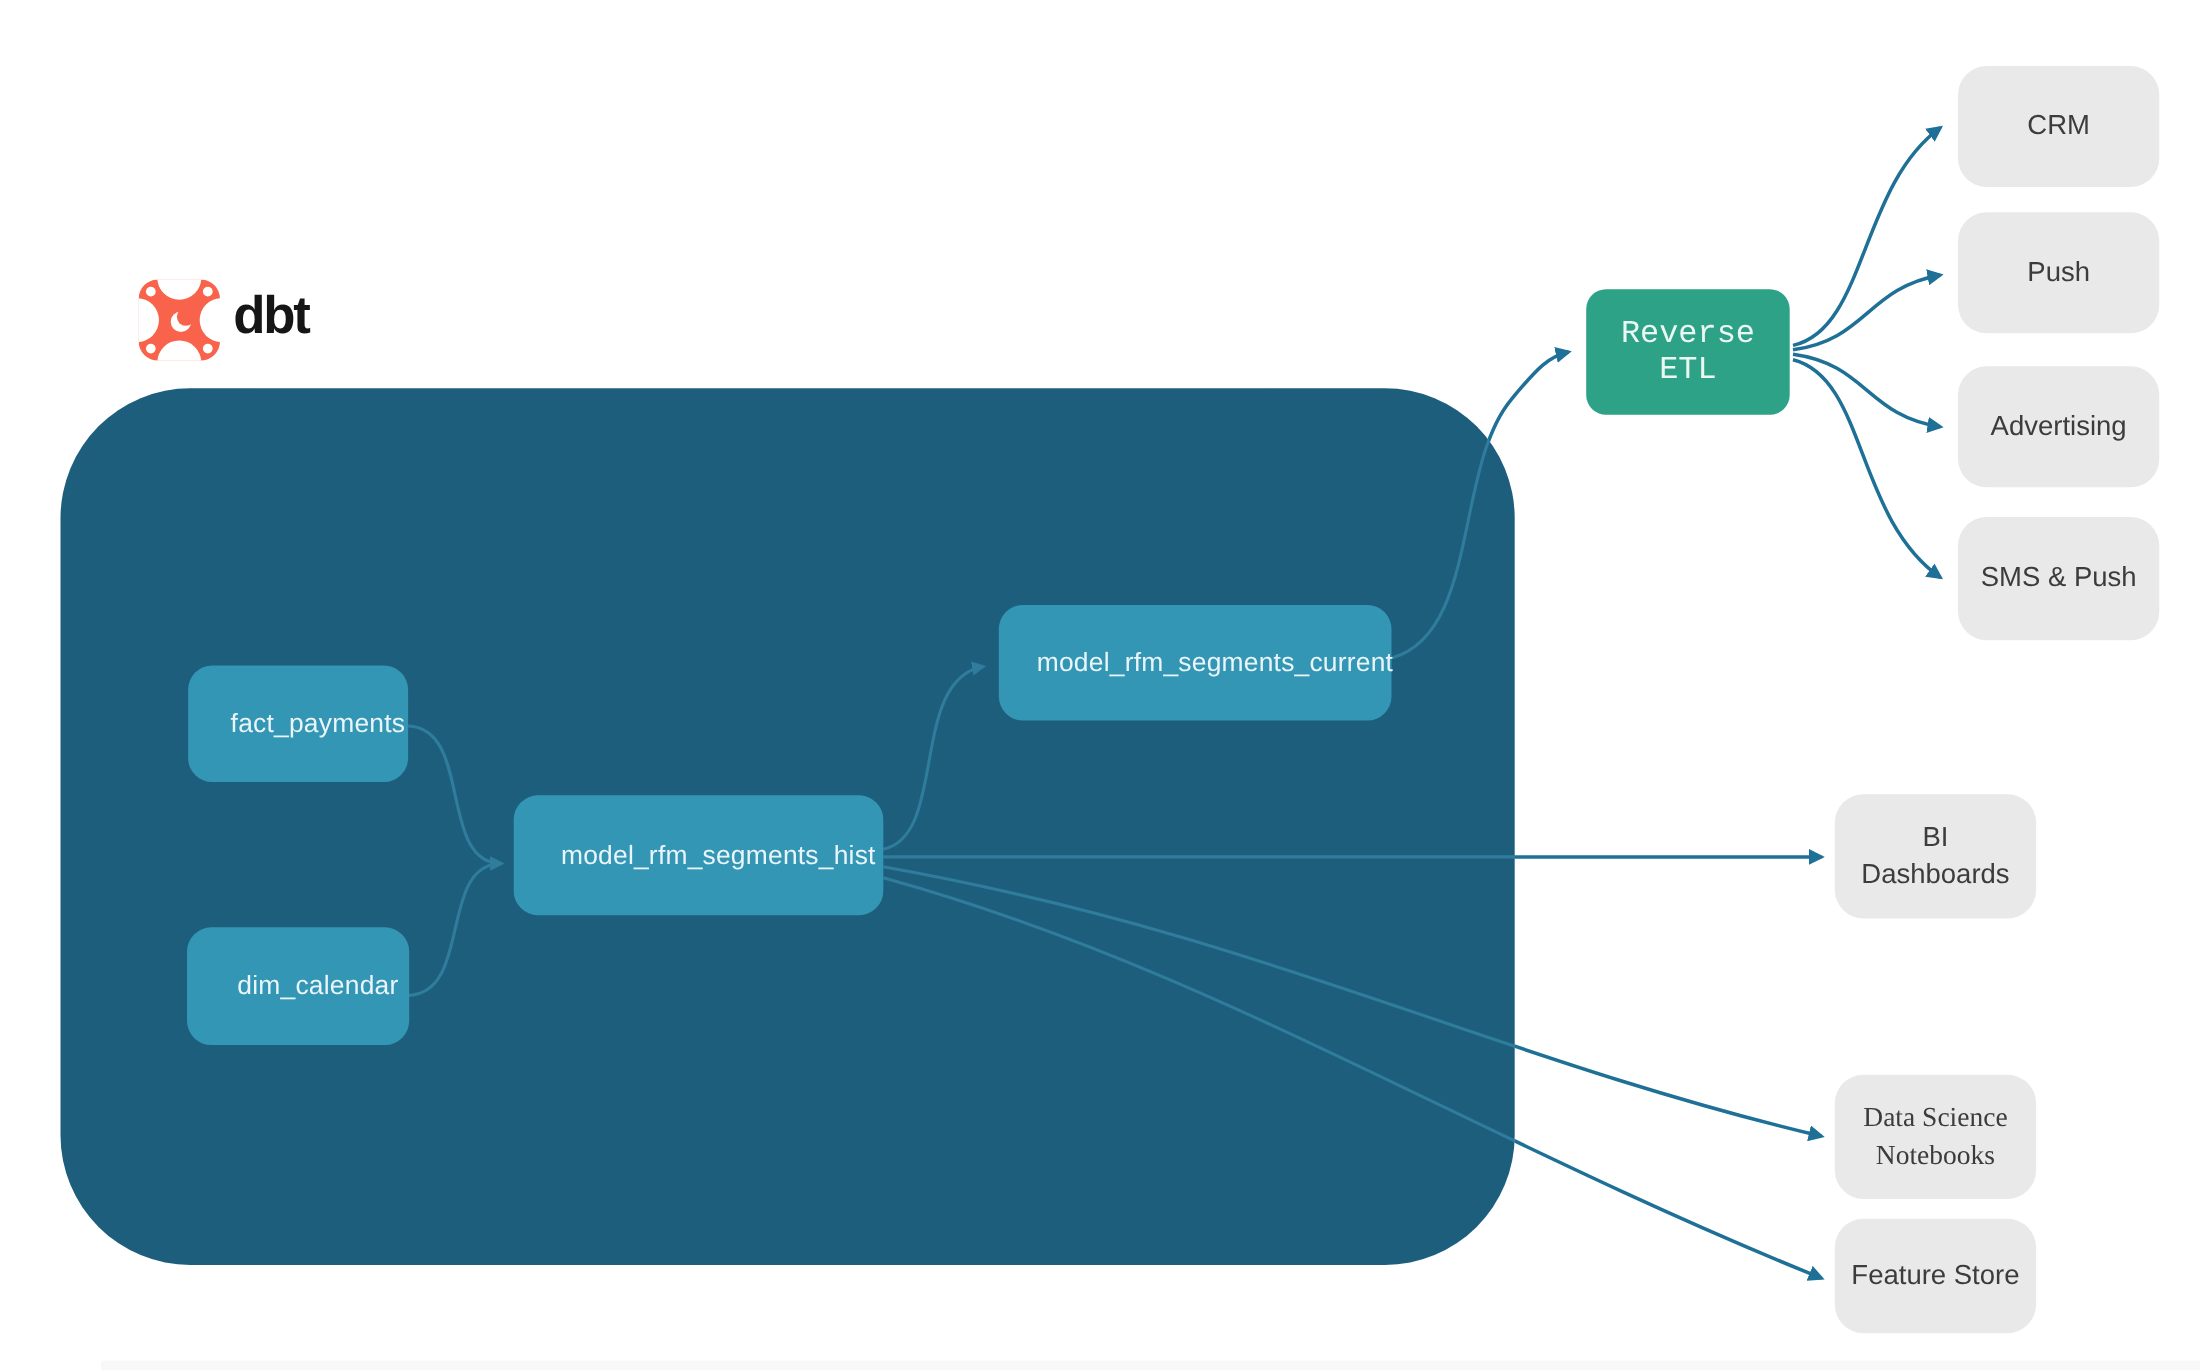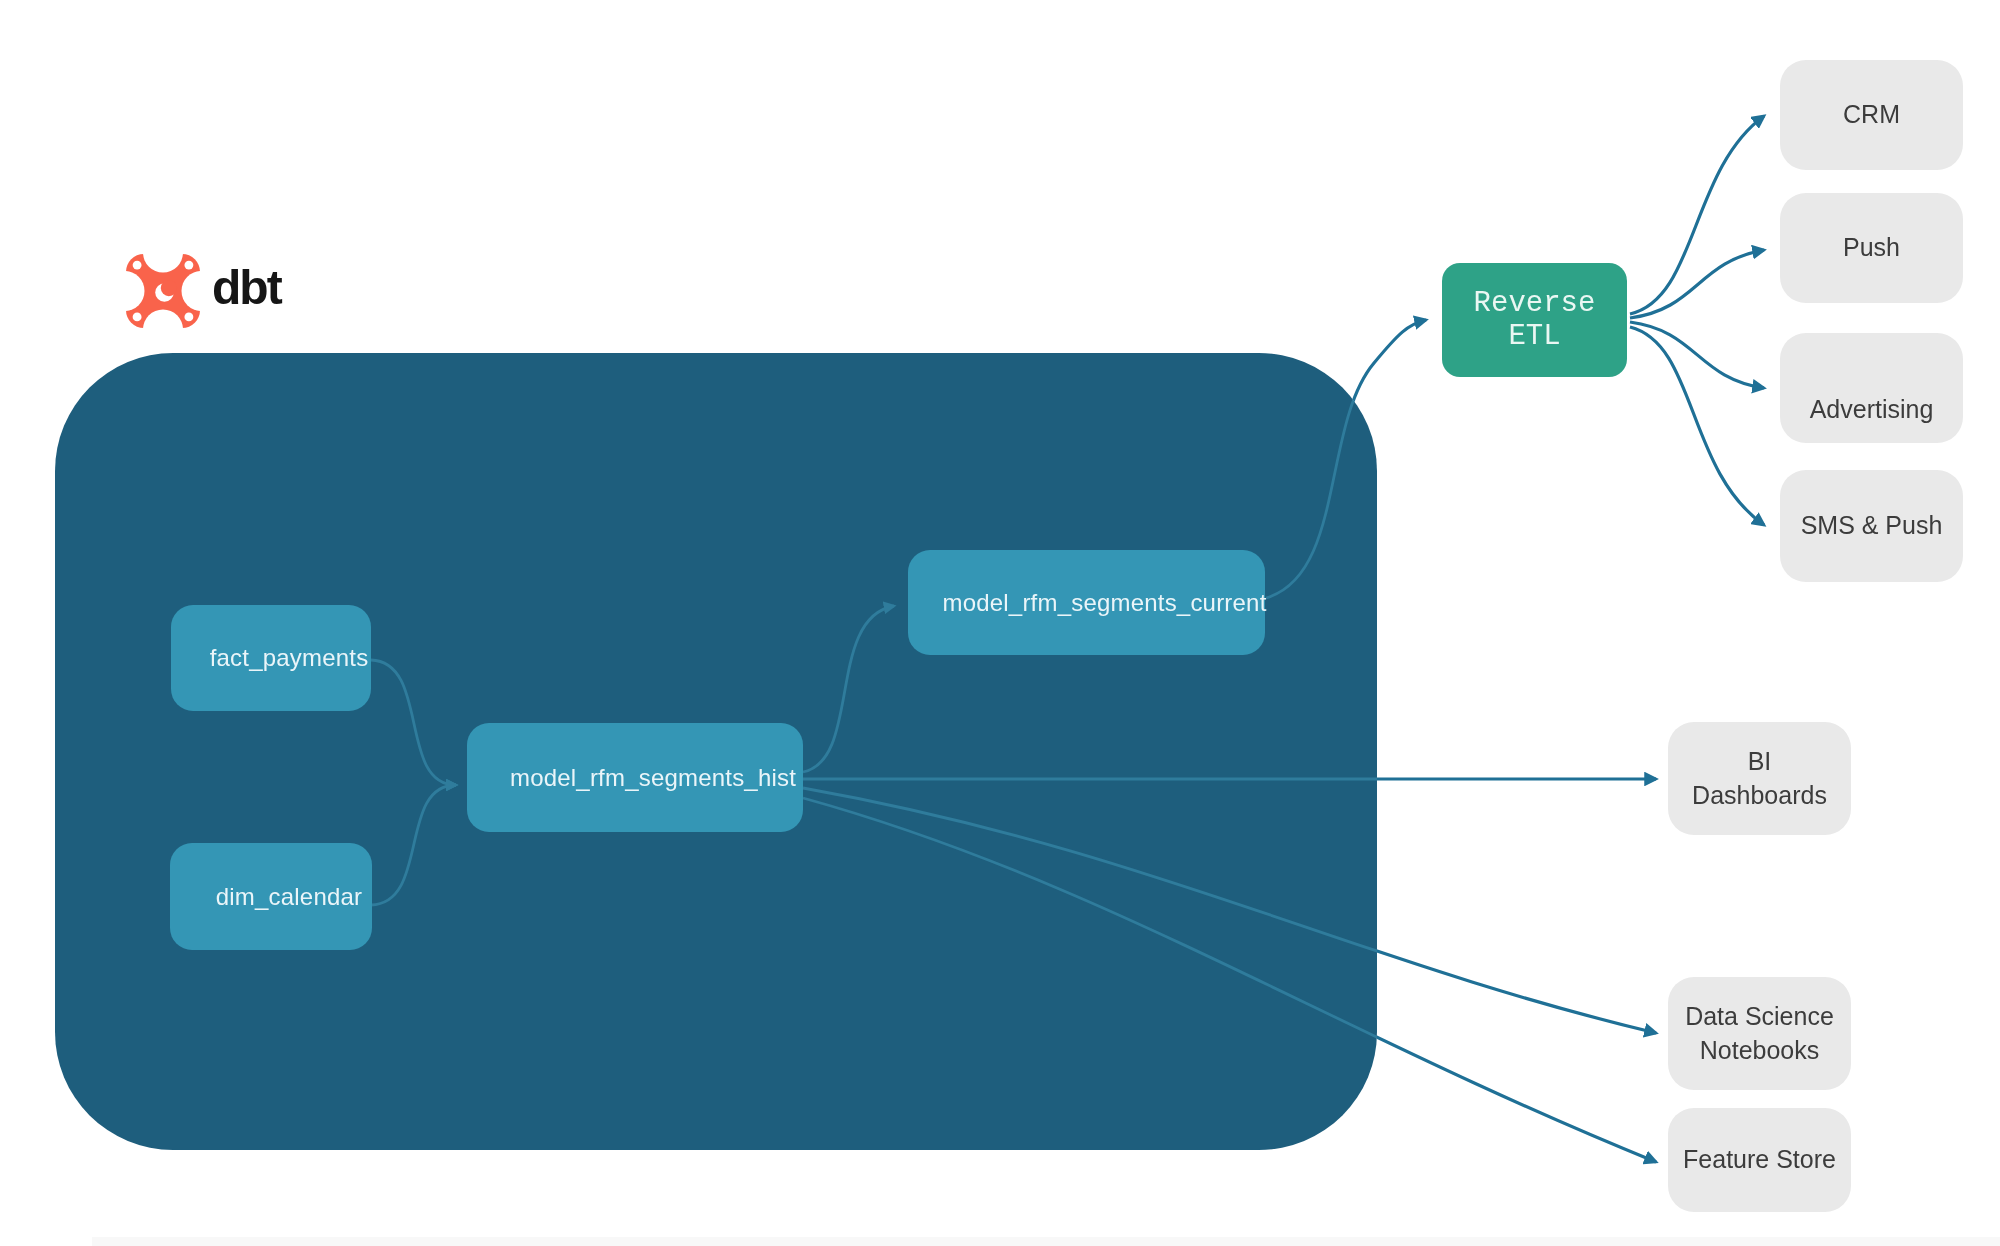--- a/index.html
+++ b/index.html
@@ -59,21 +59,21 @@
     border-radius:18px;
     font-size:29px;
     font-family:Liberation Mono, monospace;
   }
   .dest{
     background:var(--dest-bg);
     color:var(--dest-text);
     border-radius:26px;
     font-size:25px;
     line-height:1.35;
-    padding:16px 14px;
+    padding:0 14px;
   }
   .logo{
     position:absolute;left:126px;top:248px;height:86px;
     display:flex;align-items:center;gap:12px;
   }
   .logo-text{
     font-size:48px;font-weight:800;color:var(--brand-black);
     letter-spacing:-2px;line-height:1;
     padding-bottom:6px;
   }
@@ -166,33 +166,33 @@
   </div>
 
   <div class="node dest" style="left:1780px;top:60px;width:183px;height:110px;">
     <span>CRM</span>
   </div>
 
   <div class="node dest" style="left:1780px;top:193px;width:183px;height:110px;">
     <span>Push</span>
   </div>
 
-  <div class="node dest" style="left:1780px;top:333px;width:183px;height:110px;align-items:flex-end;">
+  <div class="node dest" style="left:1780px;top:333px;width:183px;height:110px;">
     <span>Advertising</span>
   </div>
 
   <div class="node dest" style="left:1780px;top:470px;width:183px;height:112px;">
     <span>SMS &amp; Push</span>
   </div>
 
   <div class="node dest" style="left:1668px;top:722px;width:183px;height:113px;">
     <span>BI Dashboards</span>
   </div>
 
-  <div class="node dest" style="left:1668px;top:977px;width:183px;height:113px;">
+  <div class="node dest" style="left:1668px;top:977px;width:183px;height:113px;font-family:Liberation Serif, serif;">
     <span>Data Science Notebooks</span>
   </div>
 
   <div class="node dest" style="left:1668px;top:1108px;width:183px;height:104px;">
     <span>Feature Store</span>
   </div>
 
   <div class="bottom-strip"></div>
 </div>
 

